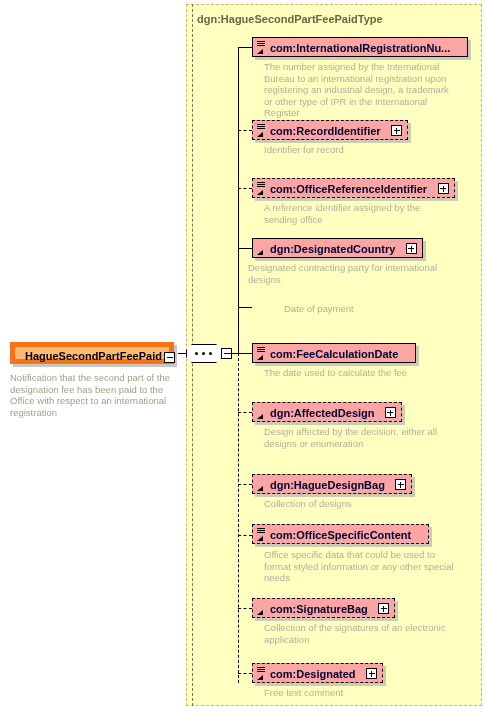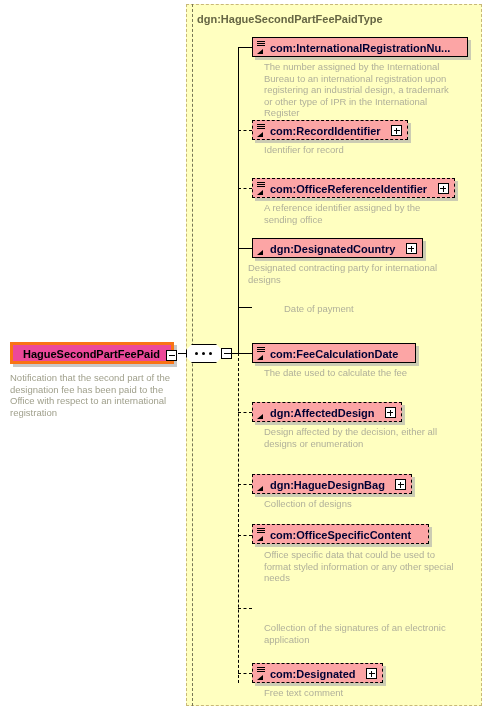--- a/index.html
+++ b/index.html
@@ -57,22 +57,22 @@
   
   .root-node {
     position: absolute;
     left: 10px;
     top: 342px;
   }
   .root-box {
     position: relative;
     width: 164px;
     height: 22px;
-    background: #ec4899;
-    border: 3px solid #f97316;
+    background: #fdba74;
+    border: 5px solid #f97316;
     box-sizing: border-box;
     box-shadow: 3px 3px 0 rgba(170,170,170,0.65);
   }
   .root-label {
     position: absolute;
     left: 10px;
     top: 3px;
     font-size: 11px;
     font-weight: bold;
     color: #000000;
@@ -418,20 +418,29 @@
           <i class="ln"></i>
         <i class="arrow2"></i>
       </span>
       <span class="node-label">com:OfficeSpecificContent</span>
       <span class="spacer-right"></span>
     </div>
   </div>
   <div class="node-annot" style="left:264px; top:549px;">Office specific data that could be used to format styled information or any other special needs</div>
 
   <div class="stub dashed" style="left:238px; top:608px; width:14px;"></div>
+  <div class="node" style="left:252px; top:598px;">
+    <div class="node-box optional">
+      <span class="el-icon">
+        <i class="arrow2"></i>
+      </span>
+      <span class="node-label">com:SignatureBag</span>
+      <span class="node-expander"></span>
+    </div>
+  </div>
   <div class="node-annot" style="left:264px; top:622px;">Collection of the signatures of an electronic application</div>
 
   <div class="stub dashed" style="left:238px; top:673px; width:14px;"></div>
   <div class="node" style="left:252px; top:663px;">
     <div class="node-box optional">
       <span class="el-icon">
         <i class="ln"></i>
           <i class="ln"></i>
           <i class="ln"></i>
         <i class="arrow2"></i>

